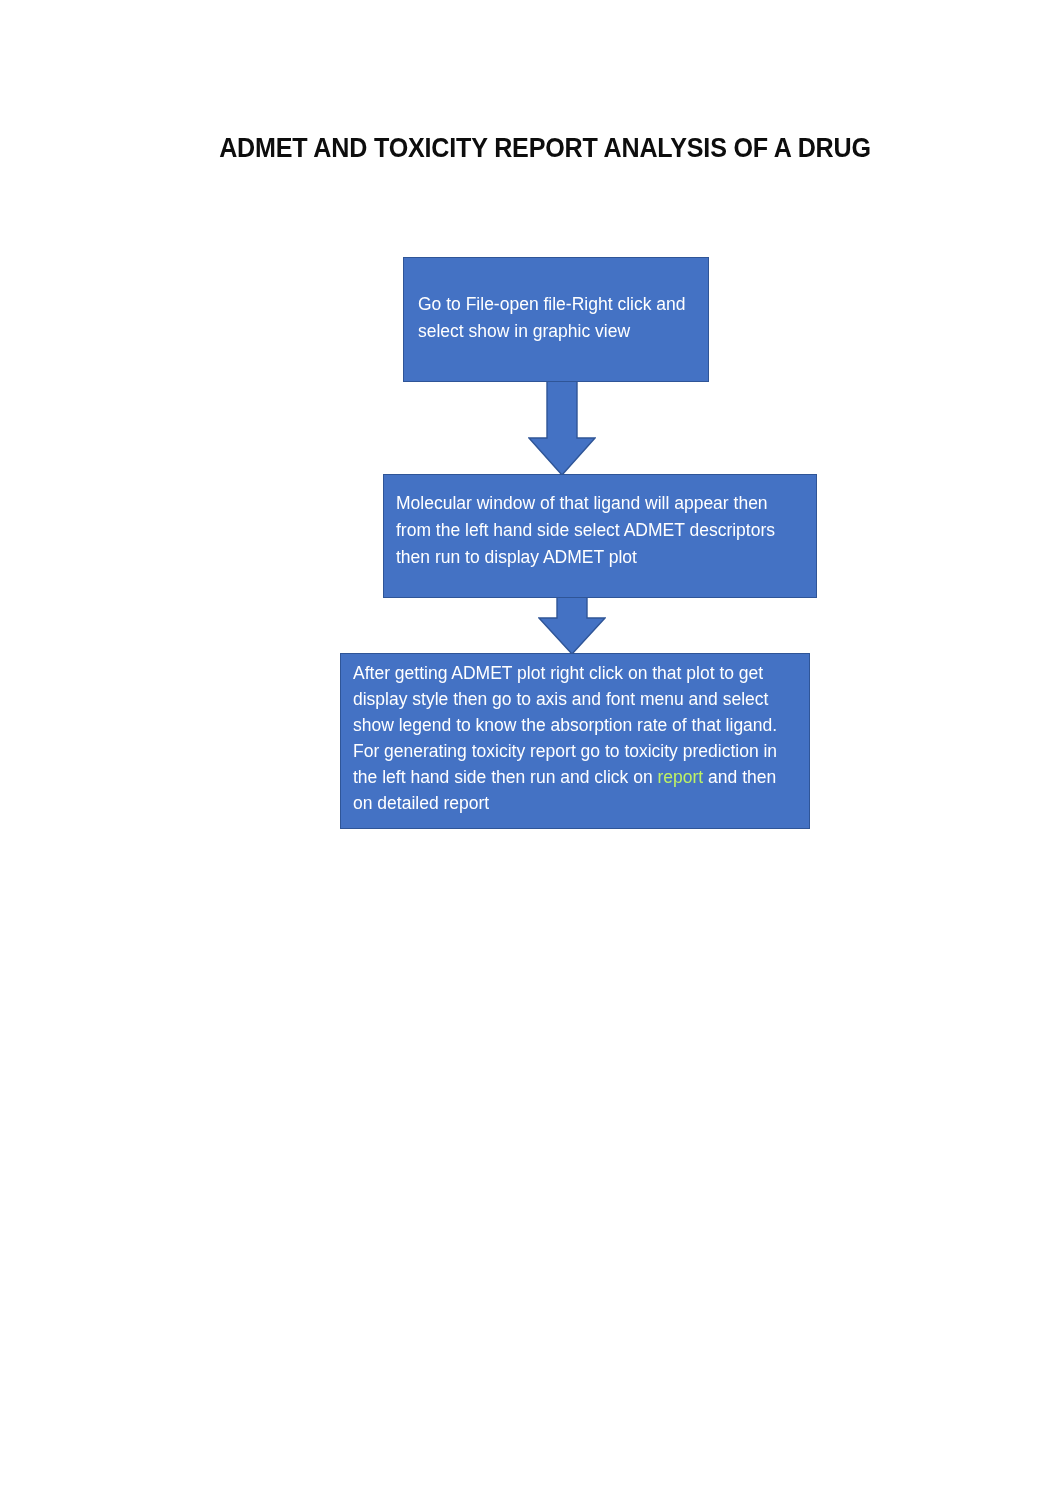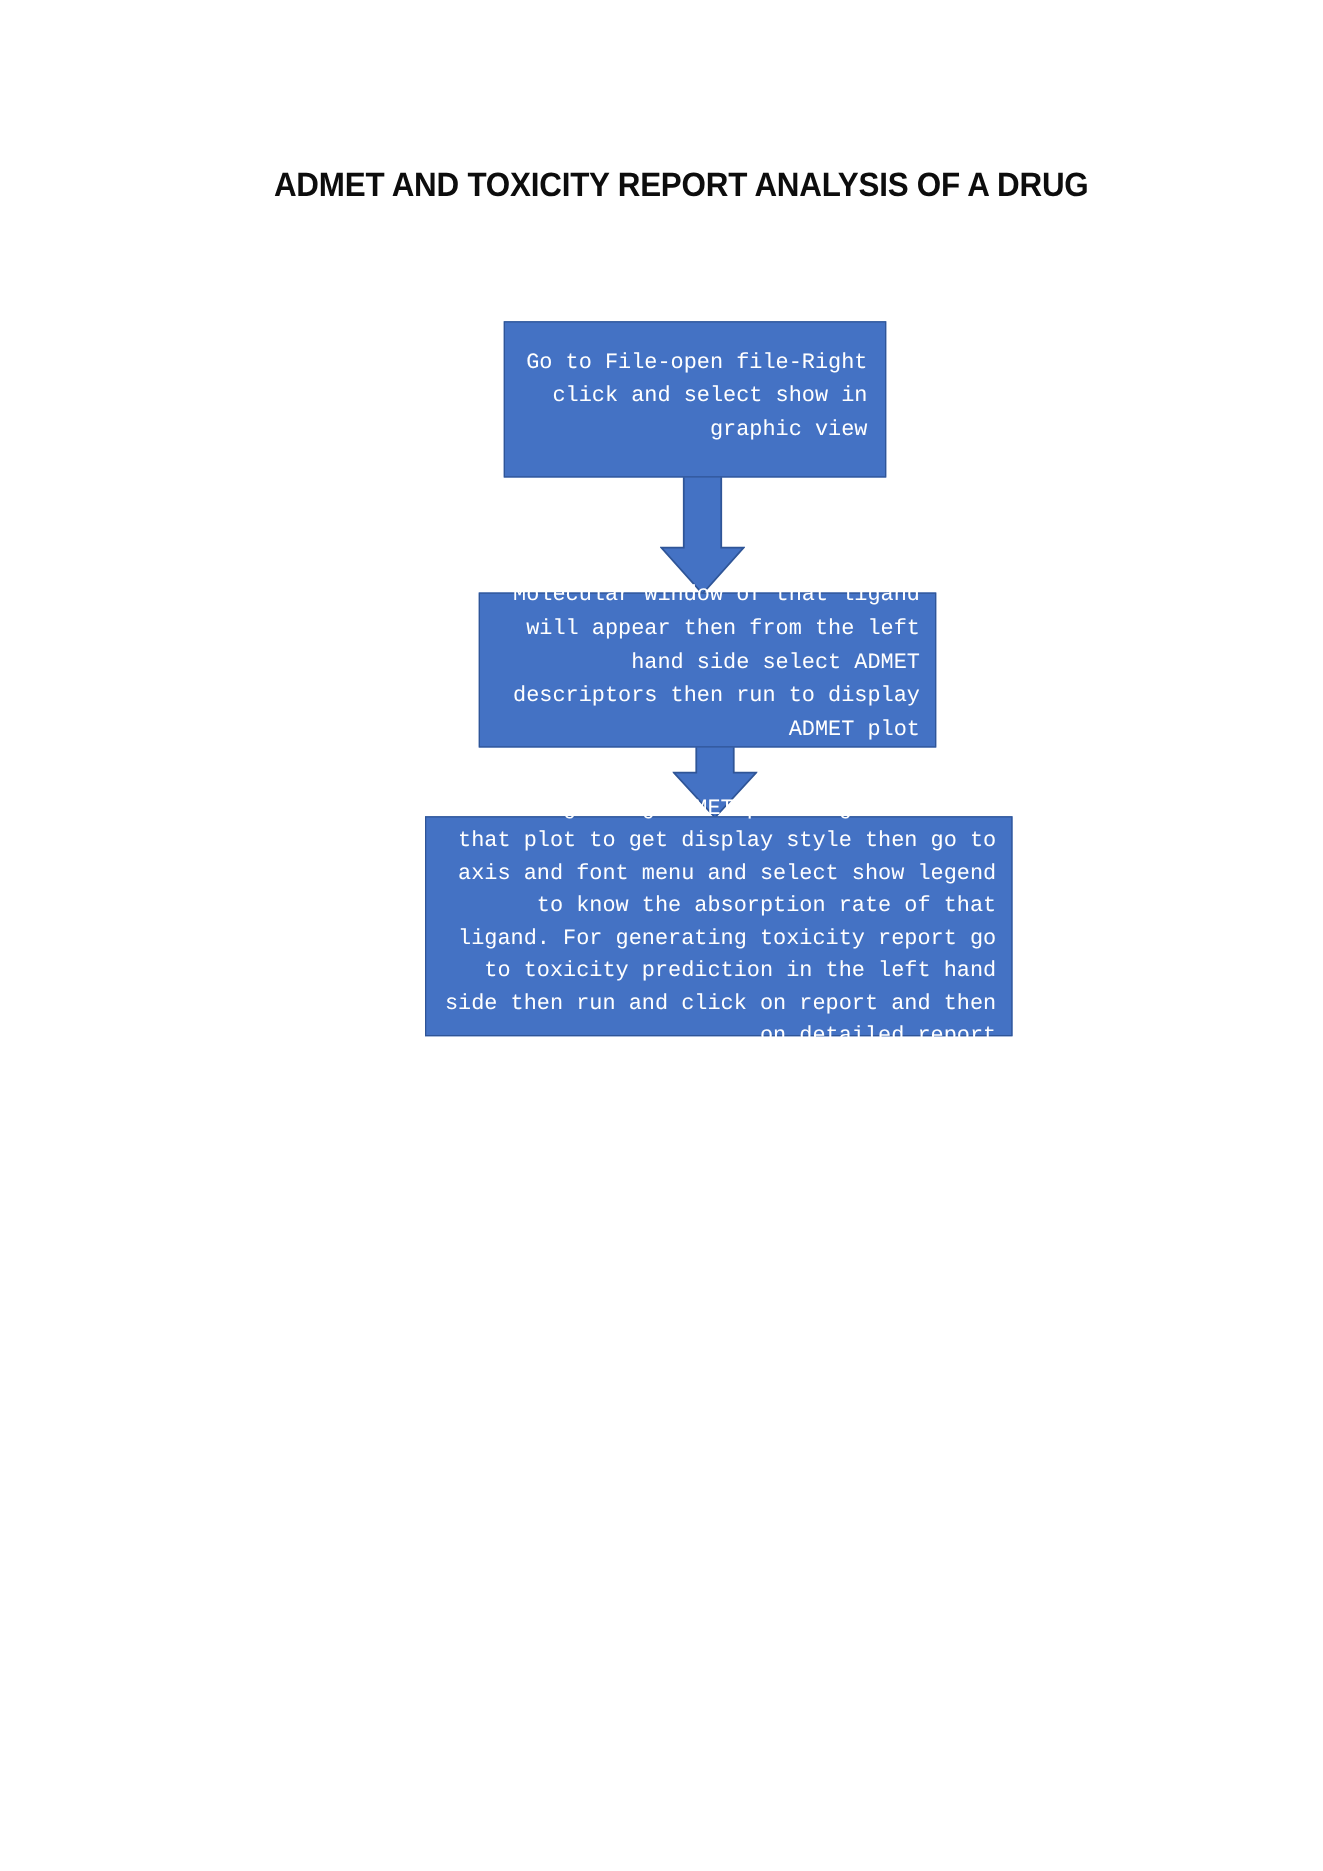--- a/index.html
+++ b/index.html
@@ -45,22 +45,22 @@
   
   .flow-box {
     position: absolute;
     box-sizing: border-box;
     background: #4472C4;
     border: 1px solid #2F5597;
     color: #ffffff;
     display: flex;
     align-items: center;
     justify-content: center;
-    text-align: right;
-    font-family: Liberation Mono, monospace;
+    text-align: left;
+    font-family: Liberation Sans, sans-serif;
     font-weight: normal;
     z-index: 3;
   }
   .flow-box .box-text {
     display: block;
     width: 100%;
     padding: 0 10px;
     box-sizing: border-box;
   }
 
@@ -70,38 +70,38 @@
     width: 306px;
     height: 125px;
     font-size: 17.5px;
     line-height: 27px;
   }
   #box-1 .box-text { padding: 0 14px; margin-top: -4px; }
 
   #box-2 {
     left: 367px;
     top: 474px;
-    width: 366px;
+    width: 434px;
     height: 124px;
     font-size: 17.5px;
     line-height: 27px;
   }
   #box-2 .box-text { padding: 0 12px; margin-top: -11px; }
 
   #box-3 {
     left: 324px;
     top: 653px;
     width: 470px;
     height: 176px;
     font-size: 17.5px;
     line-height: 26px;
   }
   #box-3 .box-text { padding: 0 12px; margin-top: -6px; }
 
-  .hl-red { color: #ffffff; }
+  .hl-red { color: #bef264; }
 
   
   .flow-arrow {
     position: absolute;
     z-index: 2;
   }
   .flow-arrow svg { display: block; }
 
   #arrow-1 { left: 512px; top: 376px; }
   #arrow-2 { left: 522px; top: 592px; }

